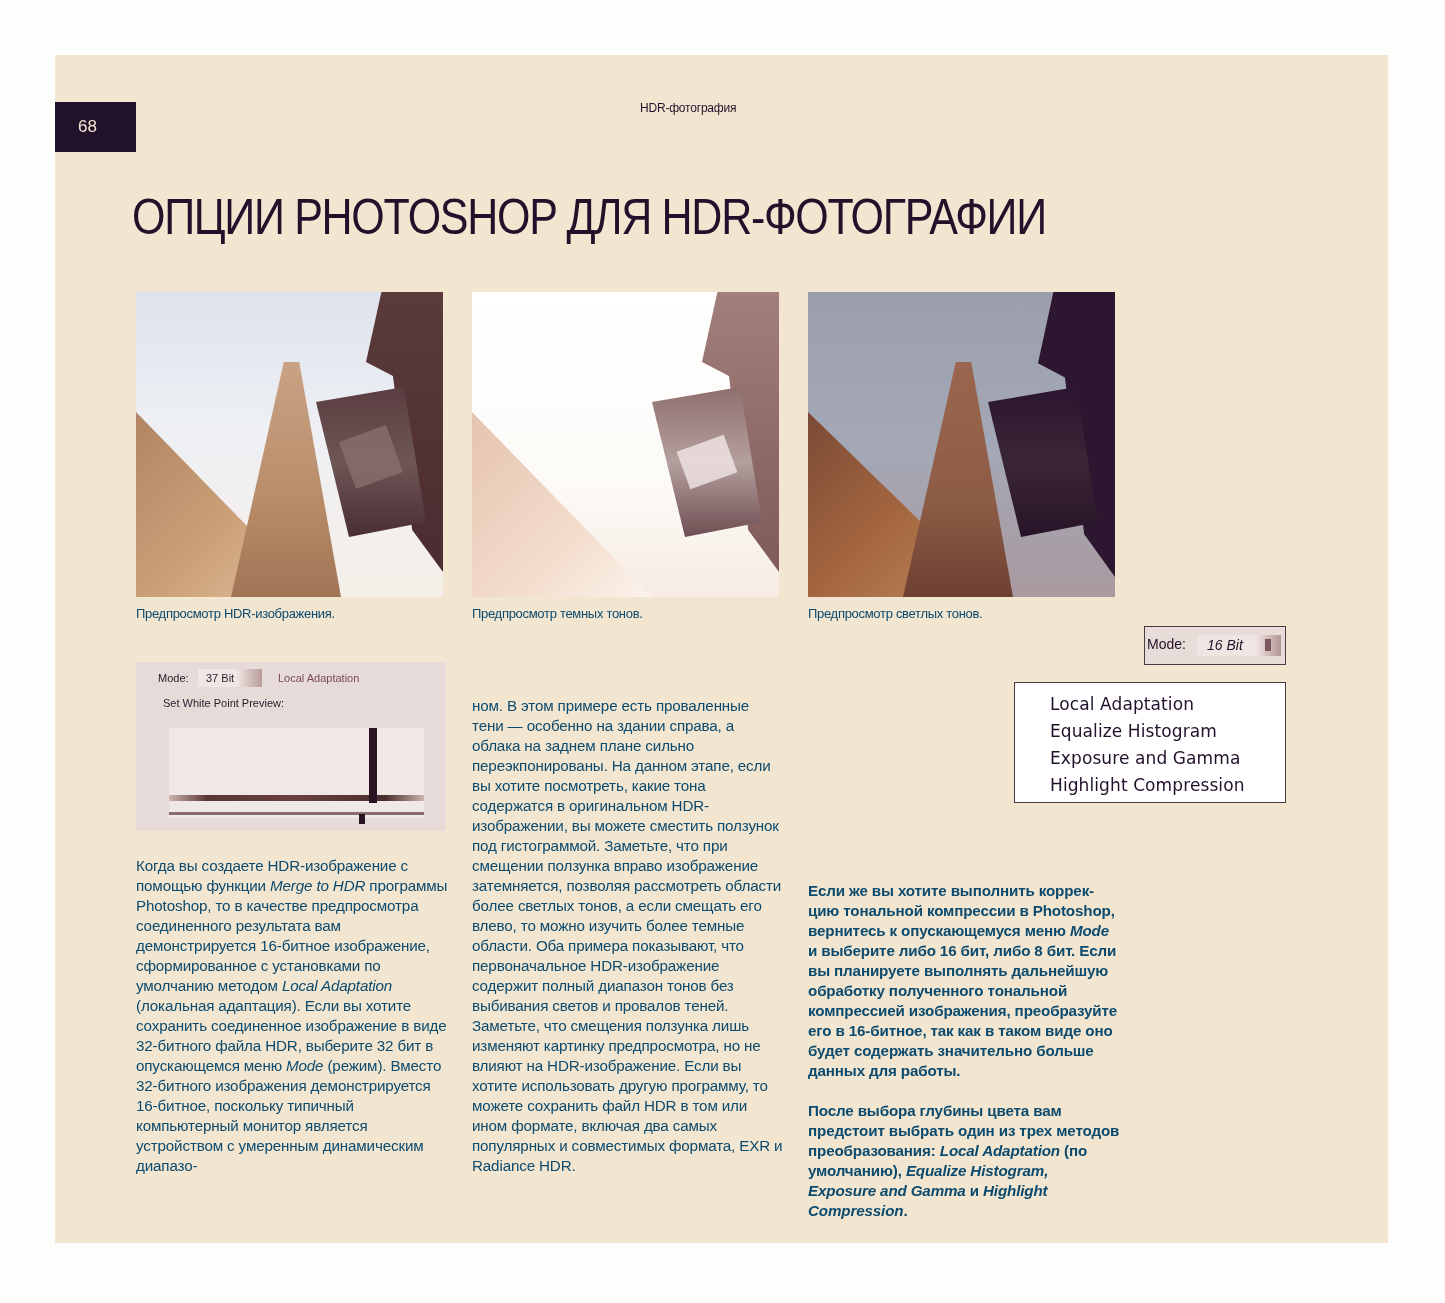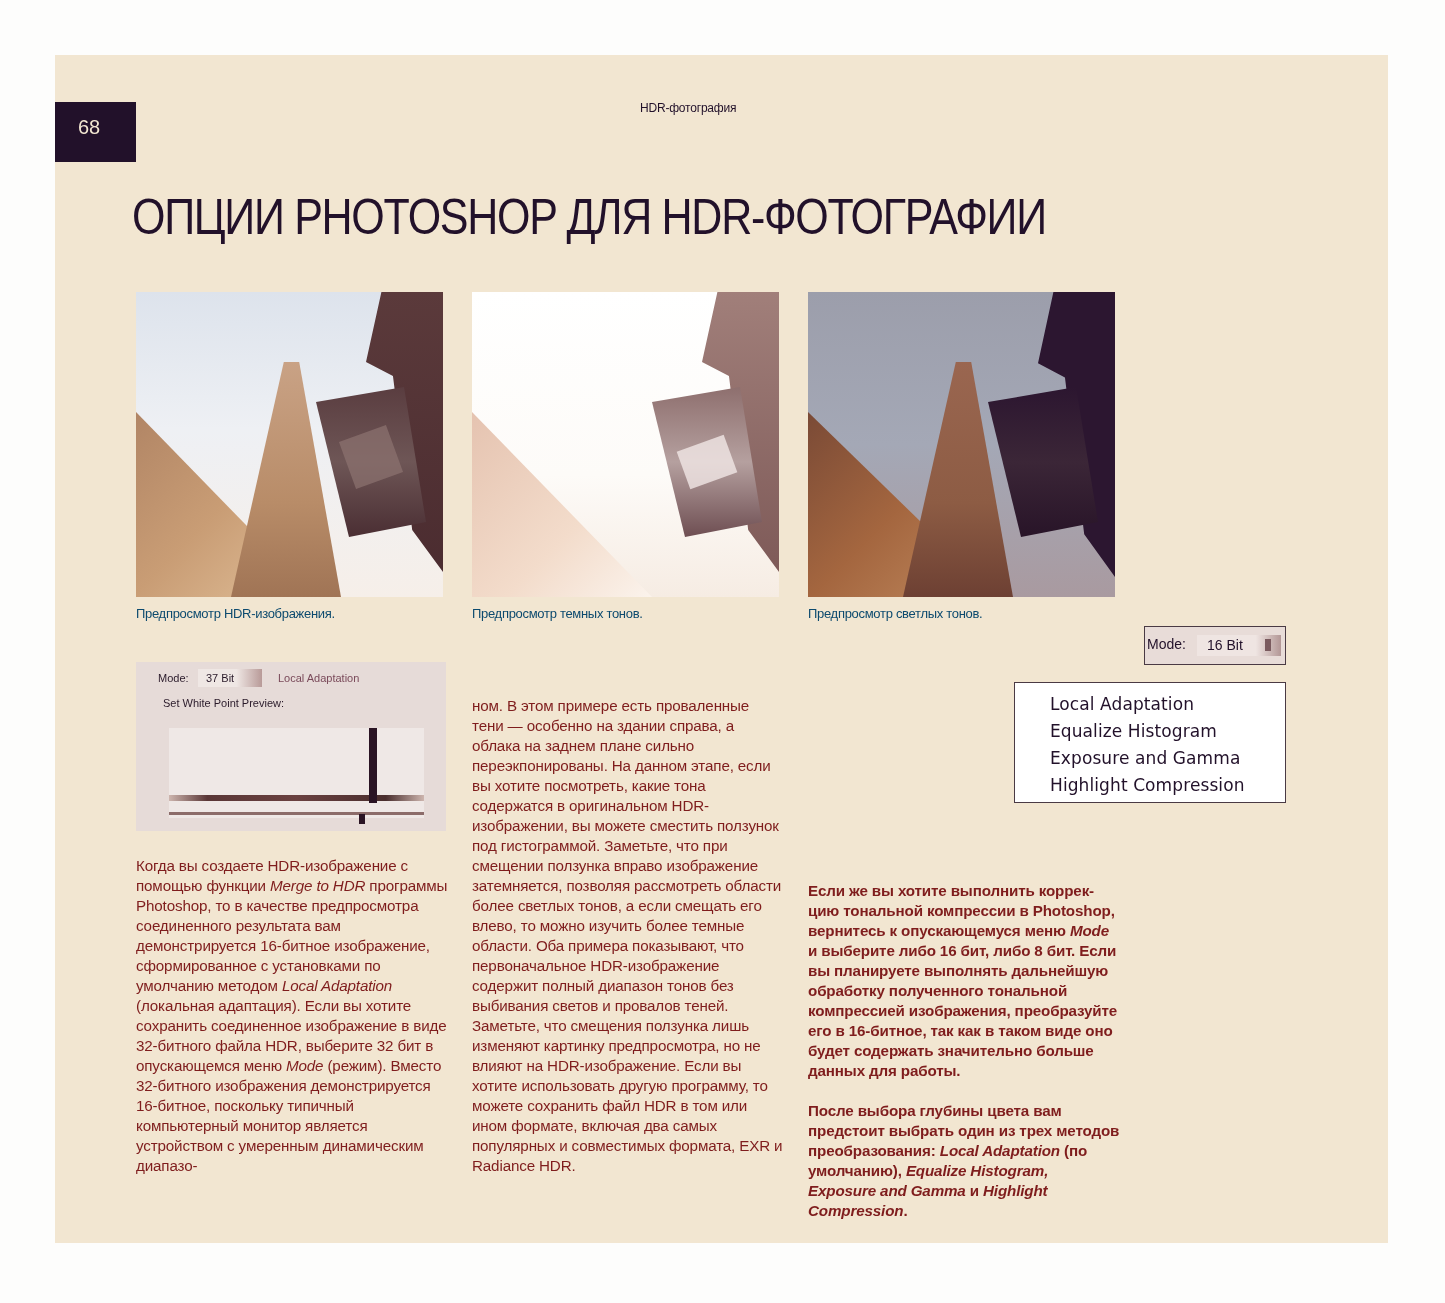--- a/index.html
+++ b/index.html
@@ -9,23 +9,23 @@
     font-family: "Liberation Sans", sans-serif;
     color: #22112a;
   }
   .page {
     position: absolute; left: 55px; top: 55px;
     width: 1333px; height: 1188px;
     background: #f2e6d1;
   }
   .folio {
     position: absolute; left: 55px; top: 102px;
-    width: 81px; height: 60px;
+    width: 81px; height: 50px;
     background: #22112a; color: #f2e6d1;
-    font-size: 20px; line-height: 50px;
+    font-size: 17px; line-height: 50px;
     padding-left: 23px; box-sizing: border-box;
   }
   .running-head {
     position: absolute; left: 640px; top: 101px;
     font-size: 12px; color: #22112a;
     letter-spacing: -0.2px;
   }
   .title {
     position: absolute; left: 132px; top: 188px;
     font-family: "Liberation Sans Narrow", "Liberation Sans", sans-serif;
@@ -116,36 +116,36 @@
   .dialog .histo-spike {
     position: absolute; left: 200px; top: 0; width: 8px; height: 75px;
     background: #2a1424;
   }
   .dialog .slider-thumb {
     position: absolute; left: 190px; top: 86px; width: 6px; height: 10px; background: #2a1424;
   }
   
   .col {
     position: absolute; width: 312px;
-    font-size: 15.2px; line-height: 20px; color: #7f1d1d;
+    font-size: 15.2px; line-height: 20px; color: #0c4a6e;
     letter-spacing: -0.15px;
   }
   .col p { margin: 0 0 20px 0; }
   .col em { font-style: italic; }
   
   .mode16 {
     position: absolute; left: 1144px; top: 626px; width: 142px; height: 39px;
     border: 1px solid #4a3a44; box-sizing: border-box;
     background: #e8dcd8; font-size: 14px; color: #22112a;
   }
   .mode16 .lbl { position: absolute; left: 2px; top: 9px; }
   .mode16 .sel {
     position: absolute; left: 52px; top: 8px; width: 84px; height: 21px;
     background: linear-gradient(90deg,#efe5e2 0%,#efe5e2 70%,#b39796 100%);
-    line-height: 21px; padding-left: 10px; box-sizing: border-box;
+    line-height: 21px; padding-left: 10px; box-sizing: border-box; font-style: italic;
   }
   .mode16 .arrow {
     position: absolute; right: 14px; top: 12px; width: 6px; height: 12px; background: #7a5a5e;
   }
   .menu {
     position: absolute; left: 1014px; top: 682px; width: 272px; height: 121px;
     border: 1px solid #4a3a44; box-sizing: border-box;
     background: #ffffff;
     padding: 8px 0 0 35px;
   }

